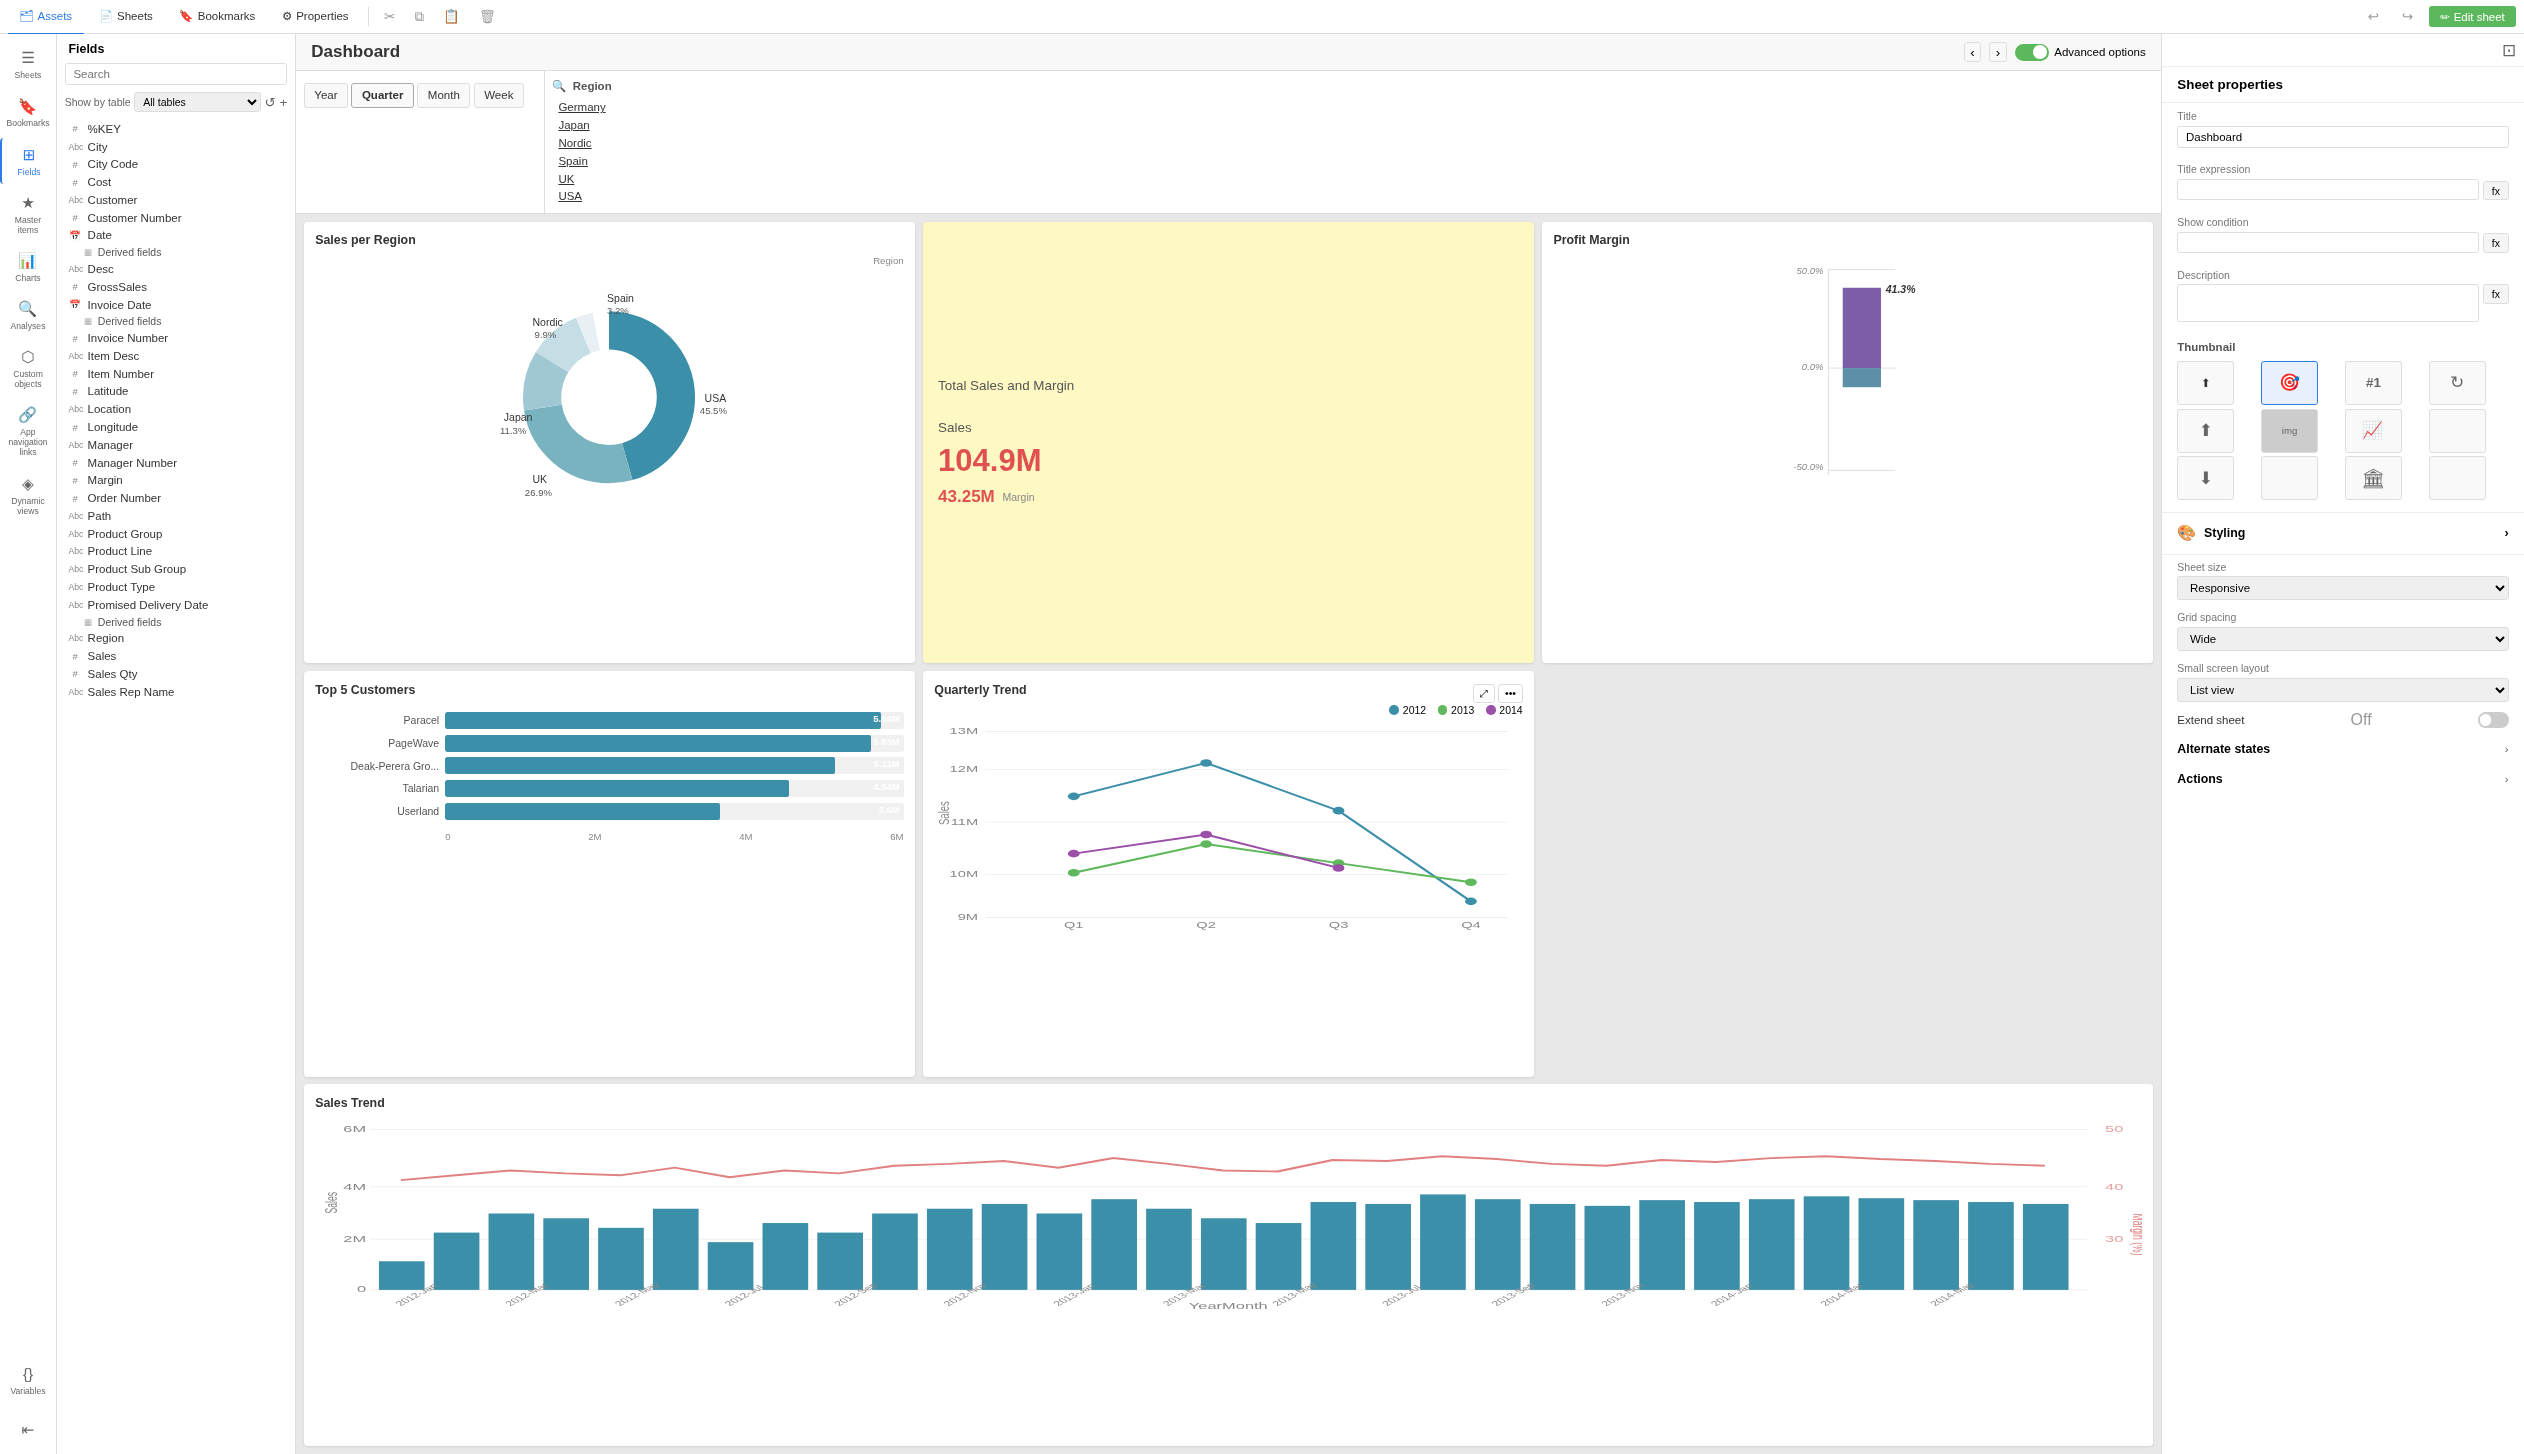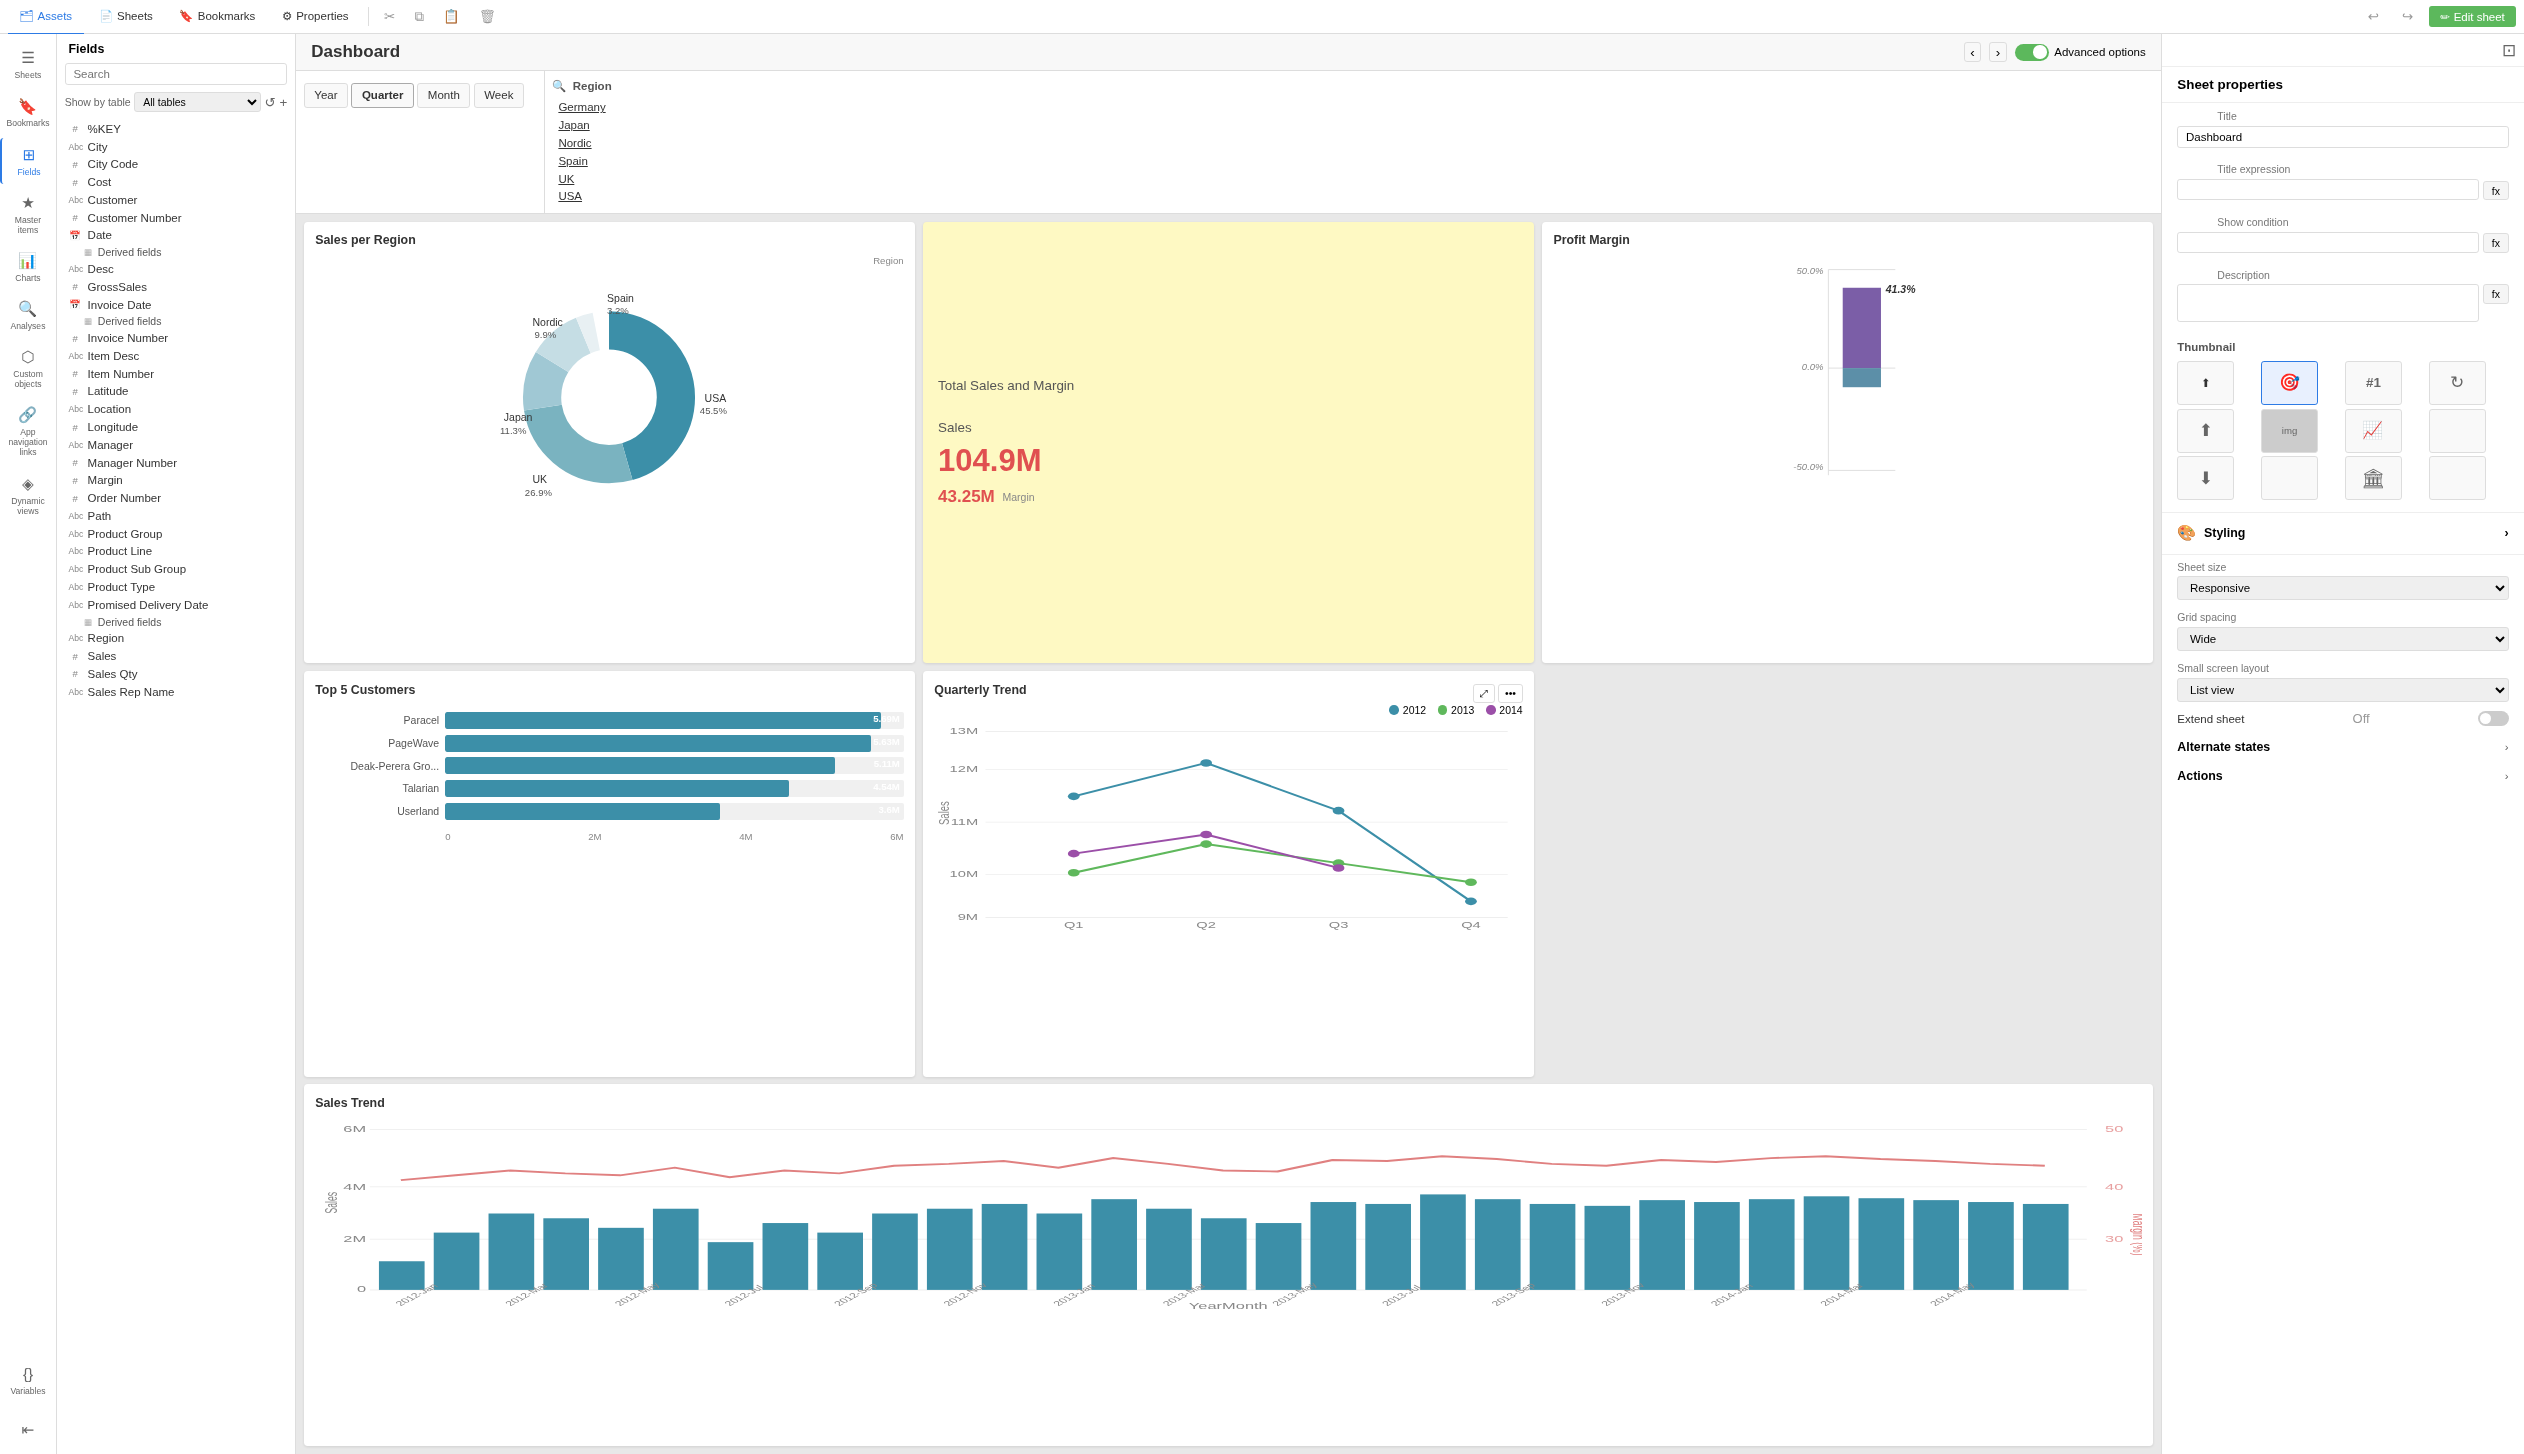--- a/index.html
+++ b/index.html
@@ -77,42 +77,42 @@
     .legend-item { display: flex; align-items: center; gap: 3.8px; }
     .legend-dot { width: 9.6px; height: 9.6px; border-radius: 50%; }
 
     
     .sales-trend-card { grid-column: 1 / -1; background: #fff; border-radius: 3.8px; padding: 11.5px; box-shadow: 0 1px 2.9px rgba(0,0,0,0.1); }
 
     
     .right-panel { width: 363px; background: #fff; border-left: 1px solid #ddd; display: flex; flex-direction: column; flex-shrink: 0; overflow-y: auto; }
     .right-section-title { font-size: 11.5px; font-weight: 600; color: #555; margin-bottom: 7.7px; }
     .form-row { display: flex; flex-direction: column; gap: 3.8px; padding: 7.7px 15.3px; }
-    .form-row label { font-size: 10.5px; color: #777; margin-left: 40px; }
+    .form-row label { font-size: 10.5px; color: #777; }
     .form-row input, .form-row select { border: 1px solid #ddd; border-radius: 2.9px; padding: 3.8px 7.7px; font-size: 11.5px; width: 100%; }
     .form-row .fx-btn { background: #f5f5f5; border: 1px solid #ddd; border-radius: 2.9px; padding: 2.9px 7.7px; font-size: 10.5px; cursor: pointer; align-self: flex-end; }
     .form-row-row { display: flex; gap: 3.8px; align-items: flex-end; }
     .form-row-row input { flex: 1; }
 
     
     .thumbnail-section { padding: 11.5px 15.3px; border-bottom: 1px solid #eee; }
     .thumbnail-grid { display: grid; grid-template-columns: repeat(4, 1fr); gap: 3.8px; margin-top: 7.7px; }
     .thumb-item { width: 57px; height: 44px; border: 1px solid #ddd; border-radius: 2.9px; background: #f9f9f9; display: flex; align-items: center; justify-content: center; font-size: 17px; cursor: pointer; color: #666; }
     .thumb-item.active { border-color: #2d7be5; background: #e8f0fe; }
 
     
     .styling-section { padding: 11.5px 15.3px; border-bottom: 1px solid #eee; }
     .styling-header { display: flex; align-items: center; gap: 7.7px; font-size: 12.4px; font-weight: 600; cursor: pointer; }
     .styling-icon { font-size: 15.3px; }
     .form-select-row { padding: 5.7px 15.3px; display: flex; flex-direction: column; gap: 3.8px; }
     .form-select-row label { font-size: 10.5px; color: #777; }
     .form-select-row select { border: 1px solid #ddd; border-radius: 2.9px; padding: 3.8px 7.7px; font-size: 11.5px; width: 100%; }
     .toggle-row { display: flex; align-items: center; justify-content: space-between; padding: 3.8px 15.3px; }
     .toggle-label { font-size: 11.5px; color: #333; }
-    .toggle-off { font-size: 13px; color: #999; }
+    .toggle-off { font-size: 16px; color: #999; }
 
     .section-header-row { display: flex; align-items: center; justify-content: space-between; padding: 9.6px 15.3px 5.7px; }
     .section-chevron { font-size: 11.5px; color: #666; cursor: pointer; }
     .chart-ctrl-btn { background: none; border: 1px solid #ddd; border-radius: 2.9px; padding: 1.9px 5.7px; font-size: 10.5px; cursor: pointer; }
 
     
     svg text { font-family: 'Segoe UI', Arial, sans-serif; }
   </style>
 </head>
 <body>

